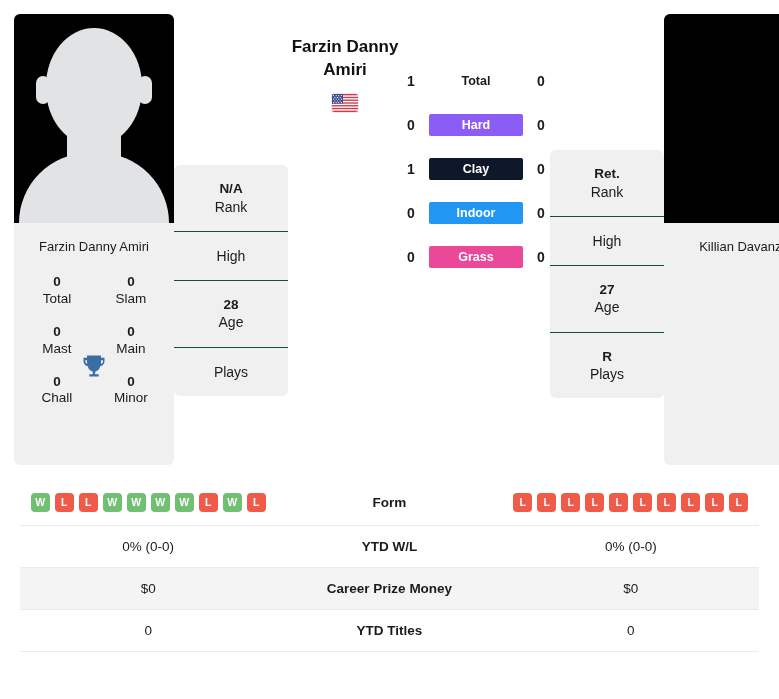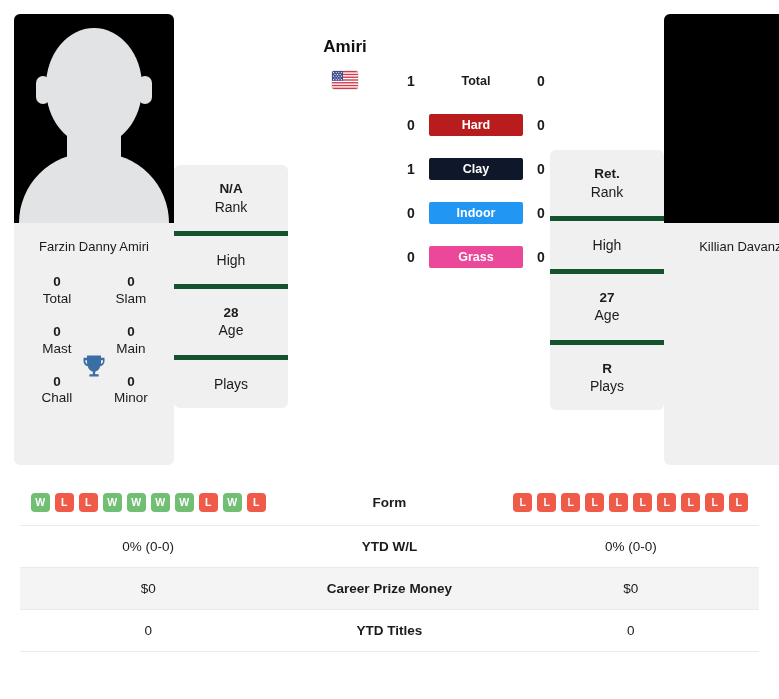--- a/index.html
+++ b/index.html
@@ -104,21 +104,21 @@
     width: 114px; flex: 0 0 114px;
     margin-top: 151px;
     background: #f0f0f0;
     border-radius: 6px;
     overflow: hidden;
   }
   .stat-col.right { margin-top: 136px; }
   .stat-cell {
     text-align: center;
     padding: 15px 4px;
-    border-bottom: 5px solid #14532d;
+    border-bottom: 1px solid #14532d;
   }
   .stat-cell:last-child { border-bottom: none; }
   .stat-val { font-size: 13.5px; font-weight: bold; line-height: 1.3; }
   .stat-lab { font-size: 14px; line-height: 1.3; }
 
   
   .name-col { width: 114px; flex: 0 0 114px; }
   .name-block { text-align: center; padding-top: 22px; }
   .pname {
     font-size: 17px; font-weight: bold;
@@ -268,20 +268,21 @@
         <div class="stat-lab">Age</div>
       </div>
       <div class="stat-cell">
         <div class="stat-val"></div>
         <div class="stat-lab">Plays</div>
       </div>
     </div>
 
     <div class="name-col">
       <div class="name-block">
+        <div class="pname">Farzin Danny</div>
         <div class="pname">Amiri</div>
         <div class="flag">
           <svg viewBox="0 0 26 18" width="26" height="18">
             <rect width="26" height="18" fill="#fff"></rect>
             <g fill="#d4394b">
               <rect y="0" width="26" height="1.38"></rect>
               <rect y="2.77" width="26" height="1.38"></rect>
               <rect y="5.54" width="26" height="1.38"></rect>
               <rect y="8.31" width="26" height="1.38"></rect>
               <rect y="11.08" width="26" height="1.38"></rect>
@@ -315,21 +316,21 @@
     </div>
 
     <div class="h2h">
       <div class="h2h-row">
         <div class="h2h-score">1</div>
         <div class="h2h-badge plain">Total</div>
         <div class="h2h-score">0</div>
       </div>
       <div class="h2h-row">
         <div class="h2h-score">0</div>
-        <div class="h2h-badge" style="background:#b91c1c">Hard</div>
+        <div class="h2h-badge" style="background:#8b5cf6">Hard</div>
         <div class="h2h-score">0</div>
       </div>
       <div class="h2h-row">
         <div class="h2h-score">1</div>
         <div class="h2h-badge" style="background:#0f172a">Clay</div>
         <div class="h2h-score">0</div>
       </div>
       <div class="h2h-row">
         <div class="h2h-score">0</div>
         <div class="h2h-badge" style="background:#2196f3">Indoor</div>

